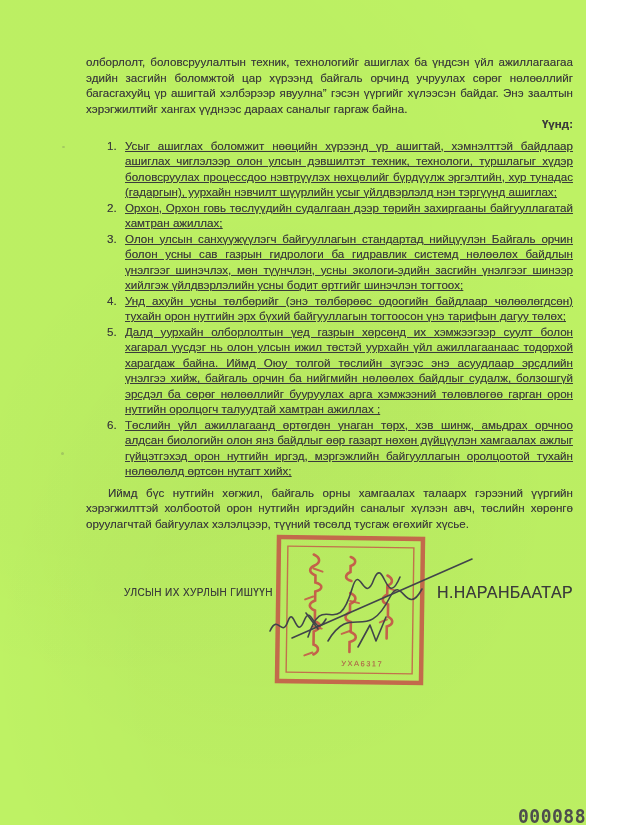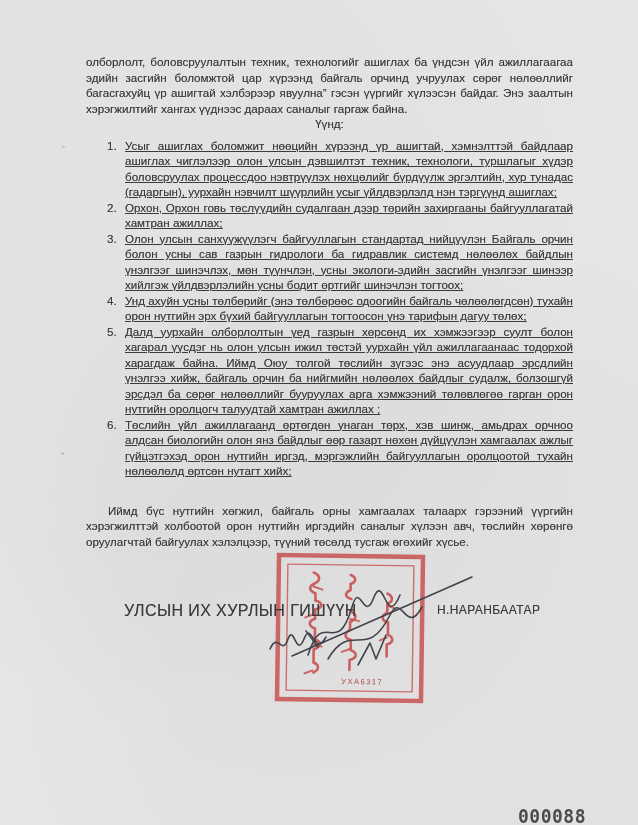--- a/index.html
+++ b/index.html
@@ -1,48 +1,48 @@
 <!DOCTYPE html>
 <html><head>
 <meta charset="utf-8">
 <style>
   * { margin:0; padding:0; box-sizing:border-box; }
   html,body { background:#ffffff; }
   .page {
-    position:relative; width:638px; height:825px;
-    background:#e5e5e5; overflow:hidden;
+    position:relative; width:586px; height:825px;
+    background:#bef264; overflow:hidden;
     font-family:"Liberation Sans", sans-serif;
     color:#3b3b3b;
     padding-left:24px;
   }
   
   .page::before {
     content:""; position:absolute; inset:0; pointer-events:none;
     background:
       radial-gradient(circle at 20% 30%, rgba(0,0,0,0.012) 0 40%, transparent 60%),
       radial-gradient(circle at 70% 80%, rgba(0,0,0,0.015) 0 35%, transparent 55%),
       radial-gradient(circle at 45% 60%, rgba(0,0,0,0.01) 0 30%, transparent 50%);
   }
   .content {
     position:absolute; left:86px; top:54px; width:487px;
     font-size:11.6px; line-height:15.5px;
     text-align:justify;
     text-shadow:0 0 0.4px rgba(59,59,59,0.55);
   }
   .intro { margin:0; }
-  .intro-lead { text-align:center; }
+  .intro-lead { text-align:right;font-weight:bold; }
   .list { margin-top:6px; }
   .item { display:flex; }
   .item .num { flex:0 0 18px; margin-left:21px; }
   .item .txt { flex:1; text-align:justify;text-decoration:underline; }
-  .closing { margin-top:24px; text-indent:22px; }
+  .closing { margin-top:6px; text-indent:22px; }
 
   .sig-block { position:relative; height:200px; margin-top:4px; }
-  .sig-title { position:absolute; left:38px; top:50px; font-size:16px; letter-spacing:0.4px; white-space:nowrap; }
-  .sig-name  { position:absolute; left:351px; top:50px; font-size:12px; letter-spacing:0.4px; white-space:nowrap; }
+  .sig-title { position:absolute; left:38px; top:50px; font-size:10px; letter-spacing:0.4px; white-space:nowrap; }
+  .sig-name  { position:absolute; left:351px; top:50px; font-size:16px; letter-spacing:0.4px; white-space:nowrap; }
 
   .stamp {
     position:absolute; left:189px; top:0px; width:150px; height:150px;
     transform:rotate(0.8deg); opacity:0.92;
   }
   .signature-svg {
     position:absolute; left:176px; top:8px; width:215px; height:120px;
   }
   .page-num {
     position:absolute; left:518px; top:806px;
@@ -70,21 +70,21 @@
       <div class="item">
         <span class="num">2.</span>
         <span class="txt">Орхон, Орхон говь төслүүдийн судалгаан дээр төрийн захиргааны байгууллагатай хамтран ажиллах;</span>
       </div>
       <div class="item">
         <span class="num">3.</span>
         <span class="txt">Олон улсын санхүүжүүлэгч байгууллагын стандартад нийцүүлэн Байгаль орчин болон усны сав газрын гидрологи ба гидравлик системд нөлөөлөх байдлын үнэлгээг шинэчлэх, мөн түүнчлэн, усны экологи-эдийн засгийн үнэлгээг шинээр хийлгэж үйлдвэрлэлийн усны бодит өртгийг шинэчлэн тогтоох;</span>
       </div>
       <div class="item">
         <span class="num">4.</span>
-        <span class="txt">Унд ахуйн усны төлбөрийг (энэ төлбөрөөс одоогийн байгаль чөлөөлөгдсөн) тухайн орон нутгийн эрх бүхий байгууллагын тогтоосон үнэ тарифын дагуу төлөх;</span>
+        <span class="txt">Унд ахуйн усны төлбөрийг (энэ төлбөрөөс одоогийн байдлаар чөлөөлөгдсөн) тухайн орон нутгийн эрх бүхий байгууллагын тогтоосон үнэ тарифын дагуу төлөх;</span>
       </div>
       <div class="item">
         <span class="num">5.</span>
         <span class="txt">Далд уурхайн олборлолтын үед газрын хөрсөнд их хэмжээгээр суулт болон хагарал үүсдэг нь олон улсын ижил төстэй уурхайн үйл ажиллагаанаас тодорхой харагдаж байна. Иймд Оюу толгой төслийн зүгээс энэ асуудлаар эрсдлийн үнэлгээ хийж, байгаль орчин ба нийгмийн нөлөөлөх байдлыг судалж, болзошгүй эрсдэл ба сөрөг нөлөөллийг бууруулах арга хэмжээний төлөвлөгөө гарган орон нутгийн оролцогч талуудтай хамтран ажиллах ;</span>
       </div>
       <div class="item">
         <span class="num">6.</span>
         <span class="txt">Төслийн үйл ажиллагаанд өртөгдөн унаган төрх, хэв шинж, амьдрах орчноо алдсан биологийн олон янз байдлыг өөр газарт нөхөн дүйцүүлэн хамгаалах ажлыг гүйцэтгэхэд орон нутгийн иргэд, мэргэжлийн байгууллагын оролцоотой тухайн нөлөөлөлд өртсөн нутагт хийх;</span>
       </div>
     </div>

